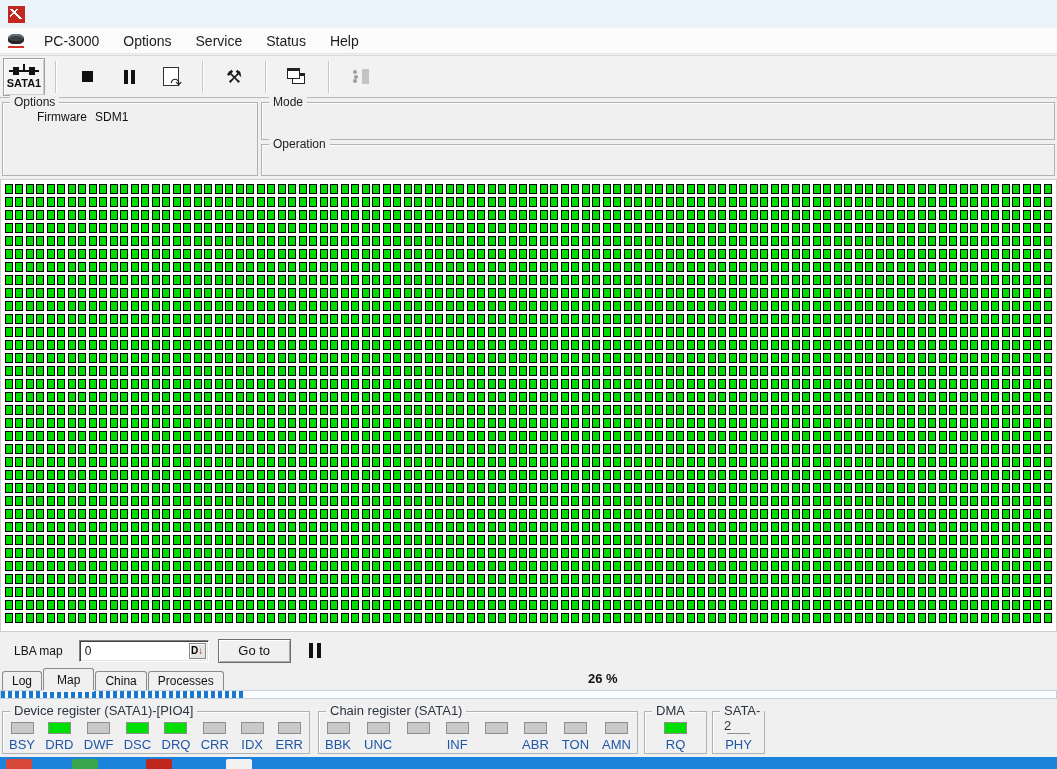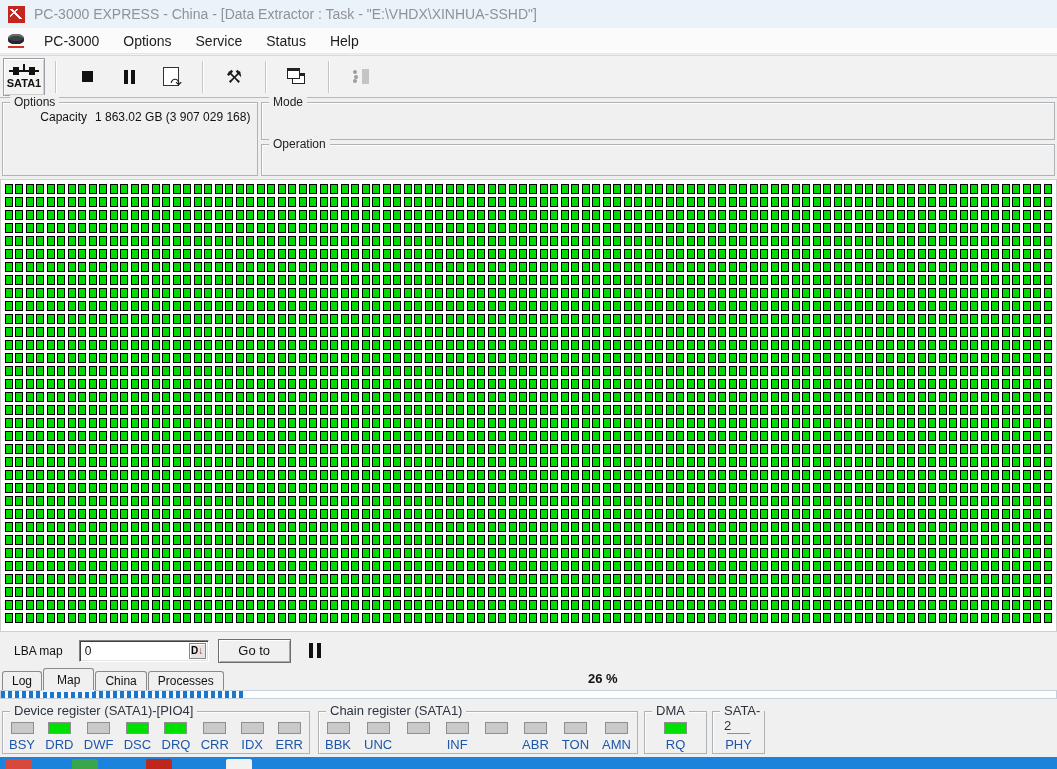--- a/index.html
+++ b/index.html
@@ -110,21 +110,20 @@
   .ledlabel { font-size:13px; color:#1e56a8; min-width:26px; text-align:center; white-space:nowrap; }
   
   .taskbar { position:absolute; left:0; top:757px; width:1057px; height:12px; background:#1b83db; }
   .tk { position:absolute; top:2px; width:26px; height:14px; border-radius:2px; }
 </style>
 </head>
 <body>
 
 <div class="titlebar">
   <div class="app-icon"></div>
-  <div class="title-text">PC-3000 EXPRESS - China - [Data Extractor : Task - "E:\VHDX\XINHUA-SSHD"]</div>
 </div>
 
 <div class="menubar">
   <div class="menu-icon"></div>
   <div class="menu-item">PC-3000</div>
   <div class="menu-item">Options</div>
   <div class="menu-item">Service</div>
   <div class="menu-item">Status</div>
   <div class="menu-item">Help</div>
 </div>
@@ -164,22 +163,22 @@
       <div class="door"></div>
         <div class="man"></div>
     </div>
   </div>
 </div>
 
 <div class="groupbox" style="left:2px; top:102px; width:256px; height:74px;">
   <div class="gb-title">Options</div>
   <div style="padding-top:4px;">
     <div class="dev-row">
-      <div class="dev-label">Capacity</div>
-      <div class="dev-value">1 863.02 GB (3 907 029 168)</div>
+      <div class="dev-label">Firmware</div>
+      <div class="dev-value">SDM1</div>
     </div>
   </div>
 </div>
 
 <div class="groupbox" style="left:261px; top:102px; width:794px; height:38px;">
   <div class="gb-title">Mode</div>
 </div>
 
 <div class="groupbox" style="left:261px; top:144px; width:794px; height:32px;">
   <div class="gb-title">Operation</div>

